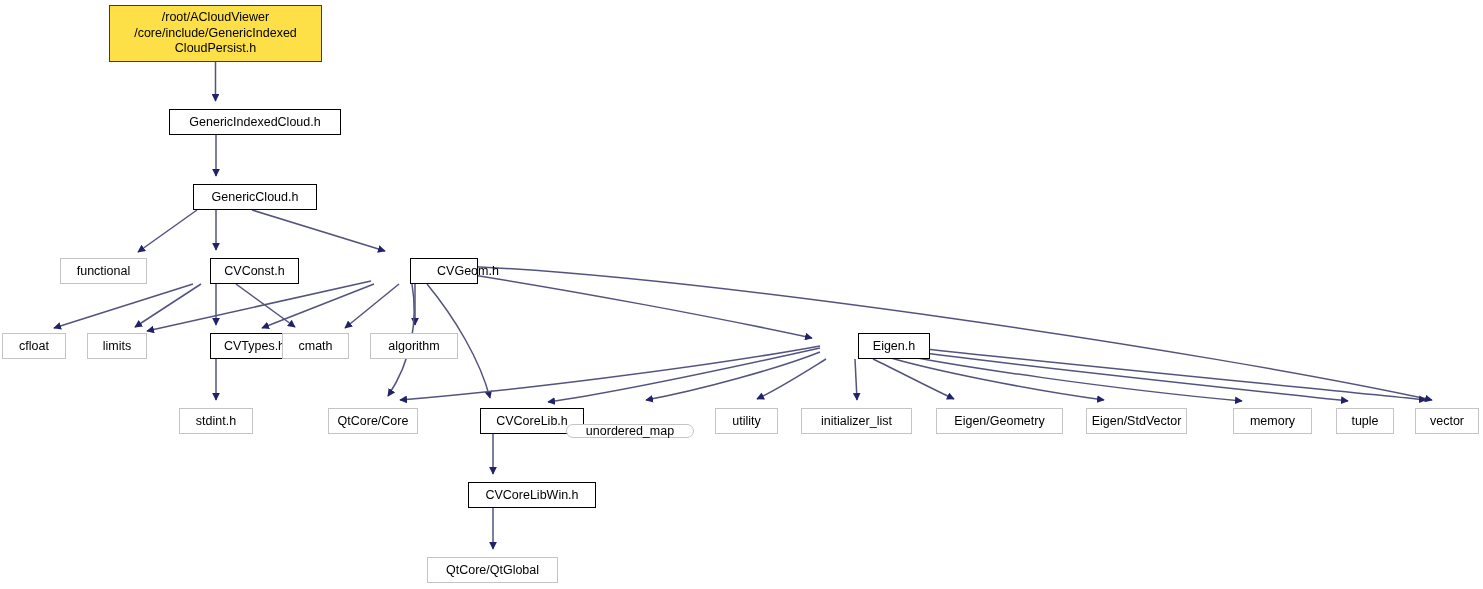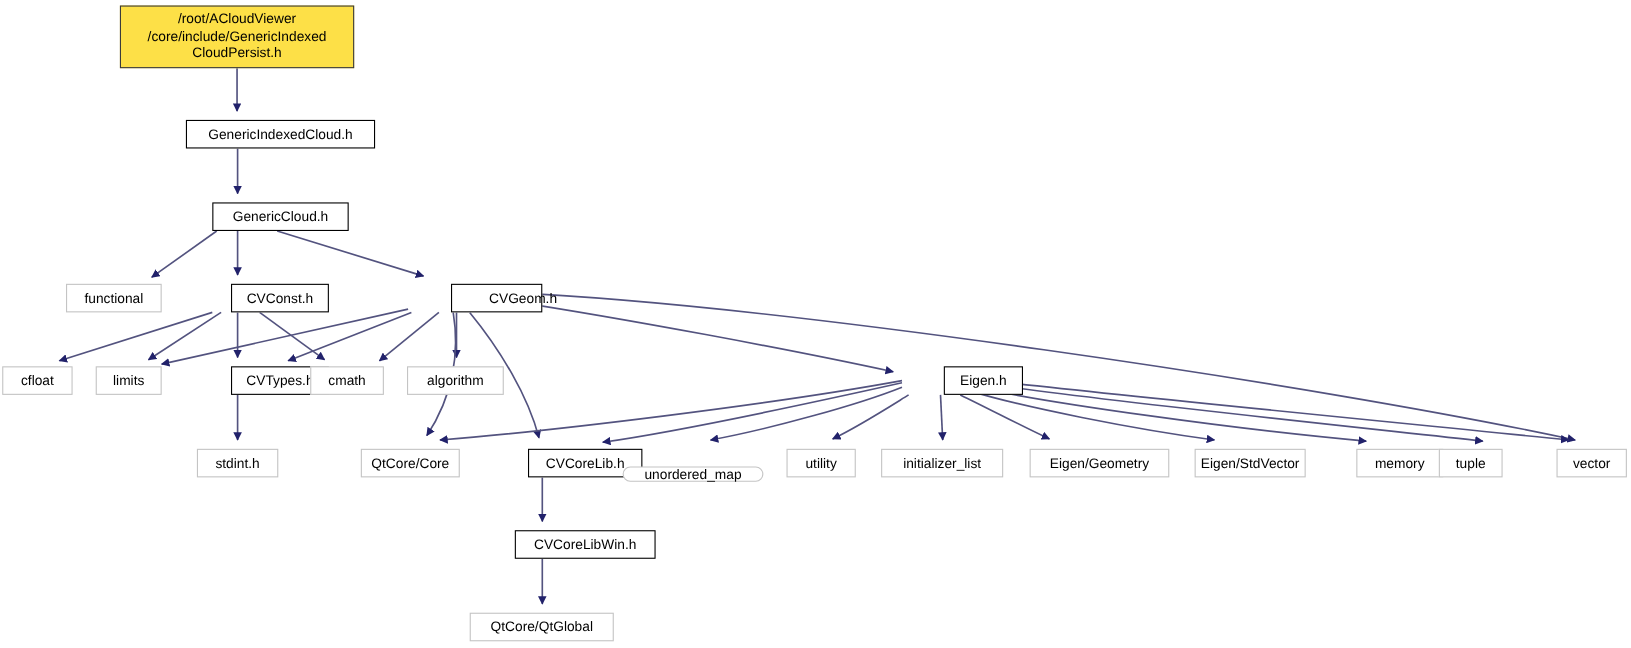--- a/index.html
+++ b/index.html
@@ -95,35 +95,35 @@
   </svg>
 
   <div id="node-group">
       <div class="node root" style="left: 109px; top: 5px; width: 213px; height: 57px;">/root/ACloudViewer
 /core/include/GenericIndexed
 CloudPersist.h</div>
       <div class="node strong" style="left: 130px; top: 109px; width: 172px; height: 26px;">GenericIndexedCloud.h</div>
       <div class="node strong" style="left: 154px; top: 184px; width: 124px; height: 26px;">GenericCloud.h</div>
       <div class="node" style="left: 60px; top: 258px; width: 87px; height: 26px;">functional</div>
       <div class="node strong" style="left: 171px; top: 258px; width: 89px; height: 26px;">CVConst.h</div>
-      <div class="node strong" style="left: 371px; top: 258px; width: 83px; height: 26px; padding-left: 48px;">CVGeom.h</div>
+      <div class="node strong" style="left: 371px; top: 258px; width: 68px; height: 26px; padding-left: 48px;">CVGeom.h</div>
       <div class="node" style="left: 2px; top: 333px; width: 64px; height: 26px;">cfloat</div>
       <div class="node" style="left: 87px; top: 333px; width: 60px; height: 26px;">limits</div>
       <div class="node strong" style="left: 171px; top: 333px; width: 89px; height: 26px;">CVTypes.h</div>
       <div class="node" style="left: 282px; top: 333px; width: 67px; height: 26px;">cmath</div>
       <div class="node" style="left: 370px; top: 333px; width: 88px; height: 26px;">algorithm</div>
       <div class="node strong" style="left: 819px; top: 333px; width: 72px; height: 26px;">Eigen.h</div>
       <div class="node" style="left: 179px; top: 408px; width: 74px; height: 26px;">stdint.h</div>
       <div class="node" style="left: 328px; top: 408px; width: 90px; height: 26px;">QtCore/Core</div>
       <div class="node strong" style="left: 441px; top: 408px; width: 104px; height: 26px;">CVCoreLib.h</div>
       <div class="node" style="left: 566px; top: 424px; width: 128px; height: 14px; border-radius: 13px;">unordered_map</div>
       <div class="node" style="left: 715px; top: 408px; width: 63px; height: 26px;">utility</div>
       <div class="node" style="left: 801px; top: 408px; width: 111px; height: 26px; text-align: center;">initializer_list</div>
       <div class="node" style="left: 936px; top: 408px; width: 127px; height: 26px;">Eigen/Geometry</div>
       <div class="node" style="left: 1086px; top: 408px; width: 101px; height: 26px;">Eigen/StdVector</div>
       <div class="node" style="left: 1233px; top: 408px; width: 79px; height: 26px;">memory</div>
-      <div class="node" style="left: 1308px; top: 408px; width: 58px; height: 26px;">tuple</div>
+      <div class="node" style="left: 1336px; top: 408px; width: 58px; height: 26px;">tuple</div>
       <div class="node" style="left: 1415px; top: 408px; width: 64px; height: 26px;">vector</div>
       <div class="node strong" style="left: 429px; top: 482px; width: 128px; height: 26px;">CVCoreLibWin.h</div>
       <div class="node" style="left: 427px; top: 557px; width: 131px; height: 26px;">QtCore/QtGlobal</div>
     </div>
 
 </div>
 
 </body></html>

